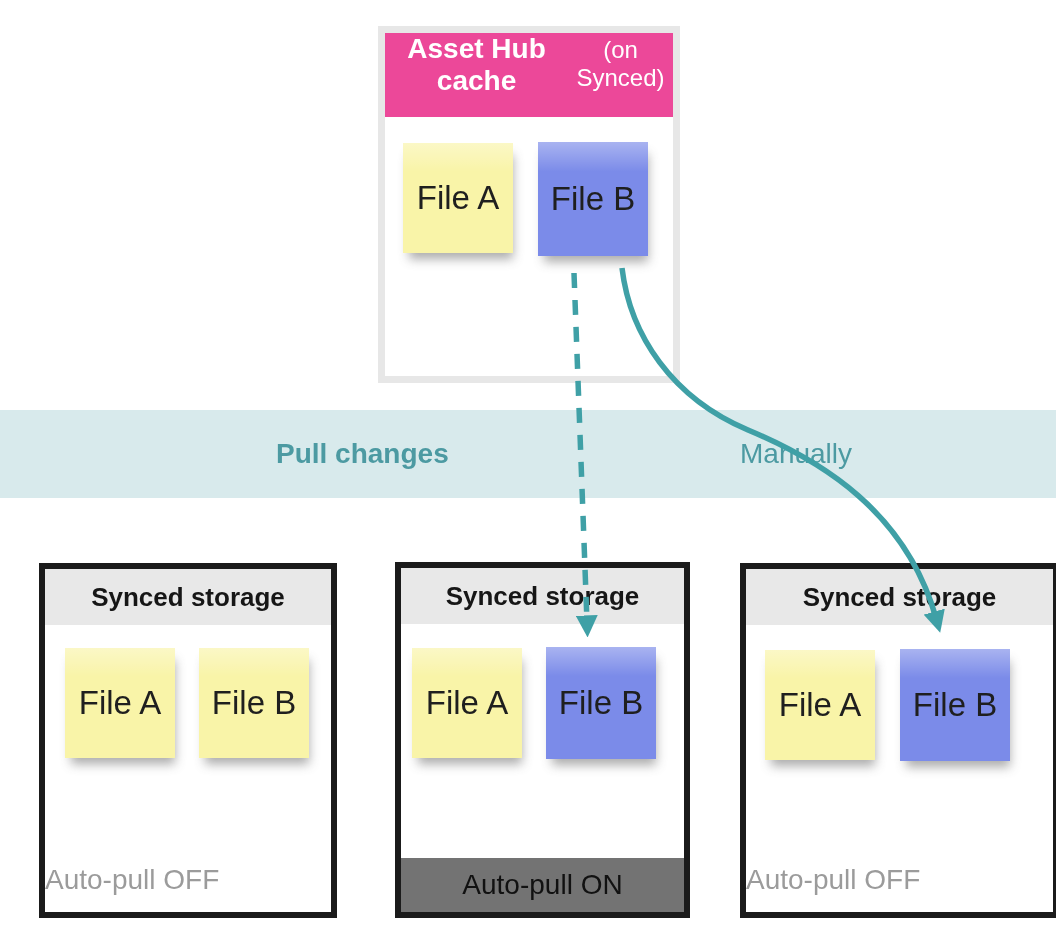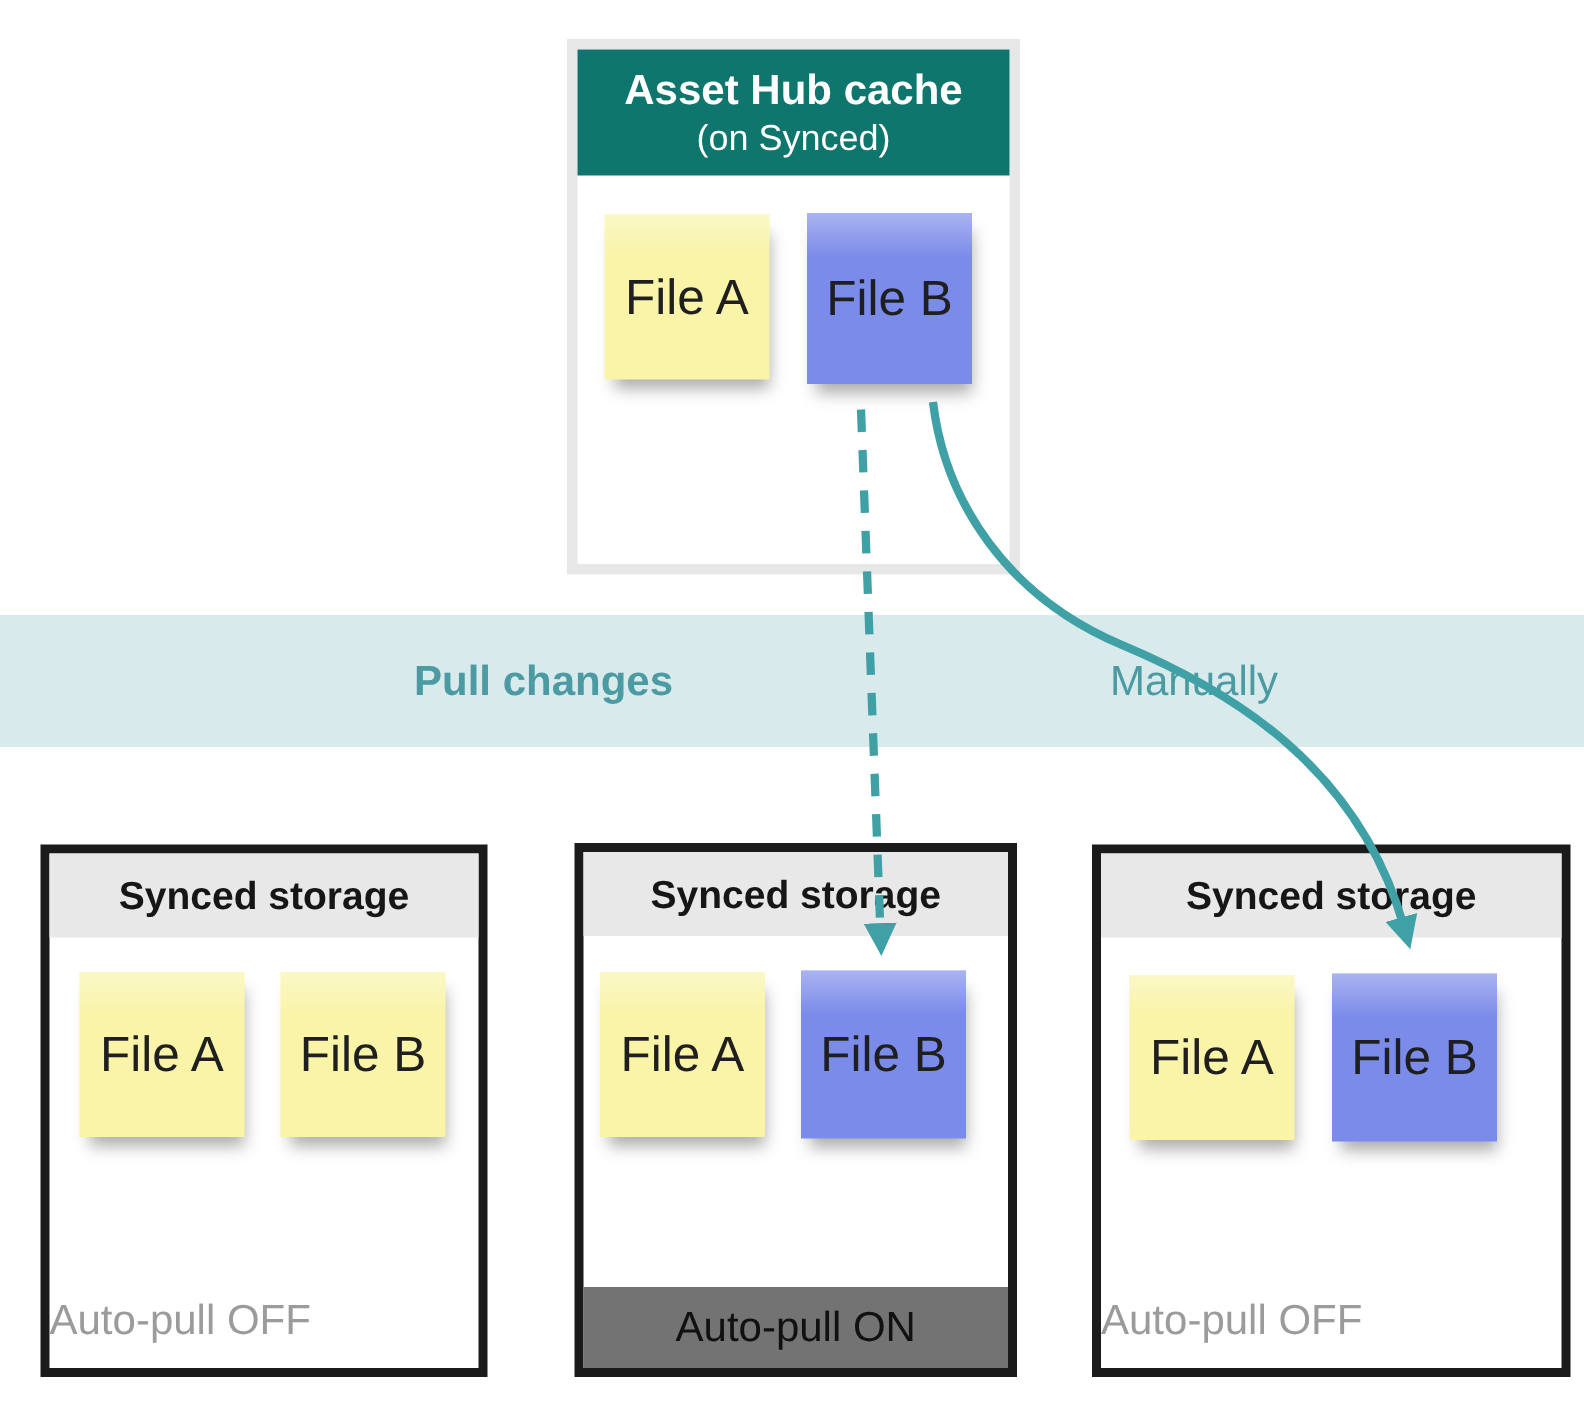--- a/index.html
+++ b/index.html
@@ -8,22 +8,22 @@
     font-family:"Liberation Sans", sans-serif; overflow:hidden;
   }
 
   
   .server-box {
     position:absolute; left:378px; top:26px; width:302px; height:357px;
     box-sizing:border-box; border:7px solid #e7e7e7; background:#ffffff;
   }
   .server-header {
     position:absolute; left:0; top:0; width:100%; height:84px;
-    background:#0f766e; color:#ffffff; text-align:center;
-    display:flex; flex-direction:column; justify-content:center;
+    background:#ec4899; color:#ffffff; text-align:center;
+    display:flex; flex-direction:row; justify-content:center;
   }
   .server-title { font-weight:bold; font-size:28px; line-height:32px; }
   .server-subtitle { font-size:24px; line-height:28px; margin-top:3px; }
 
   
   .note {
     position:absolute; width:110px; height:110px;
     display:flex; align-items:center; justify-content:center;
     font-size:33px; color:#1f1f1f;
     box-shadow: 3px 9px 10px -3px rgba(70,70,70,0.45);
@@ -46,21 +46,21 @@
     position:absolute; top:0; height:88px; line-height:88px;
     color:#4c9aa2; font-size:28px; white-space:nowrap;
   }
   .band-title  { left:276px; font-weight:bold; font-size:27px; }
   .band-auto   { left:495px; }
   .band-manual { left:740px; }
 
   
   .storage-box {
     position:absolute; box-sizing:border-box;
-    border:6px solid #1b1b1b; background:#ffffff;
+    border:6px solid #1b1b1b; background:#ffffff;margin-left:12px;
   }
   .storage-1 { left:27px;  top:563px; width:298px; height:355px; }
   .storage-2 { left:383px; top:562px; width:295px; height:356px; }
   .storage-3 { left:728px; top:563px; width:319px; height:355px; }
   .storage-header {
     position:absolute; left:0; top:0; width:100%; height:56px;
     background:#e8e8e8; color:#161616; font-weight:bold; font-size:26px;
     display:flex; align-items:center; justify-content:center;
   }
   .storage-1 .note-a { left:20px;  top:79px; }

